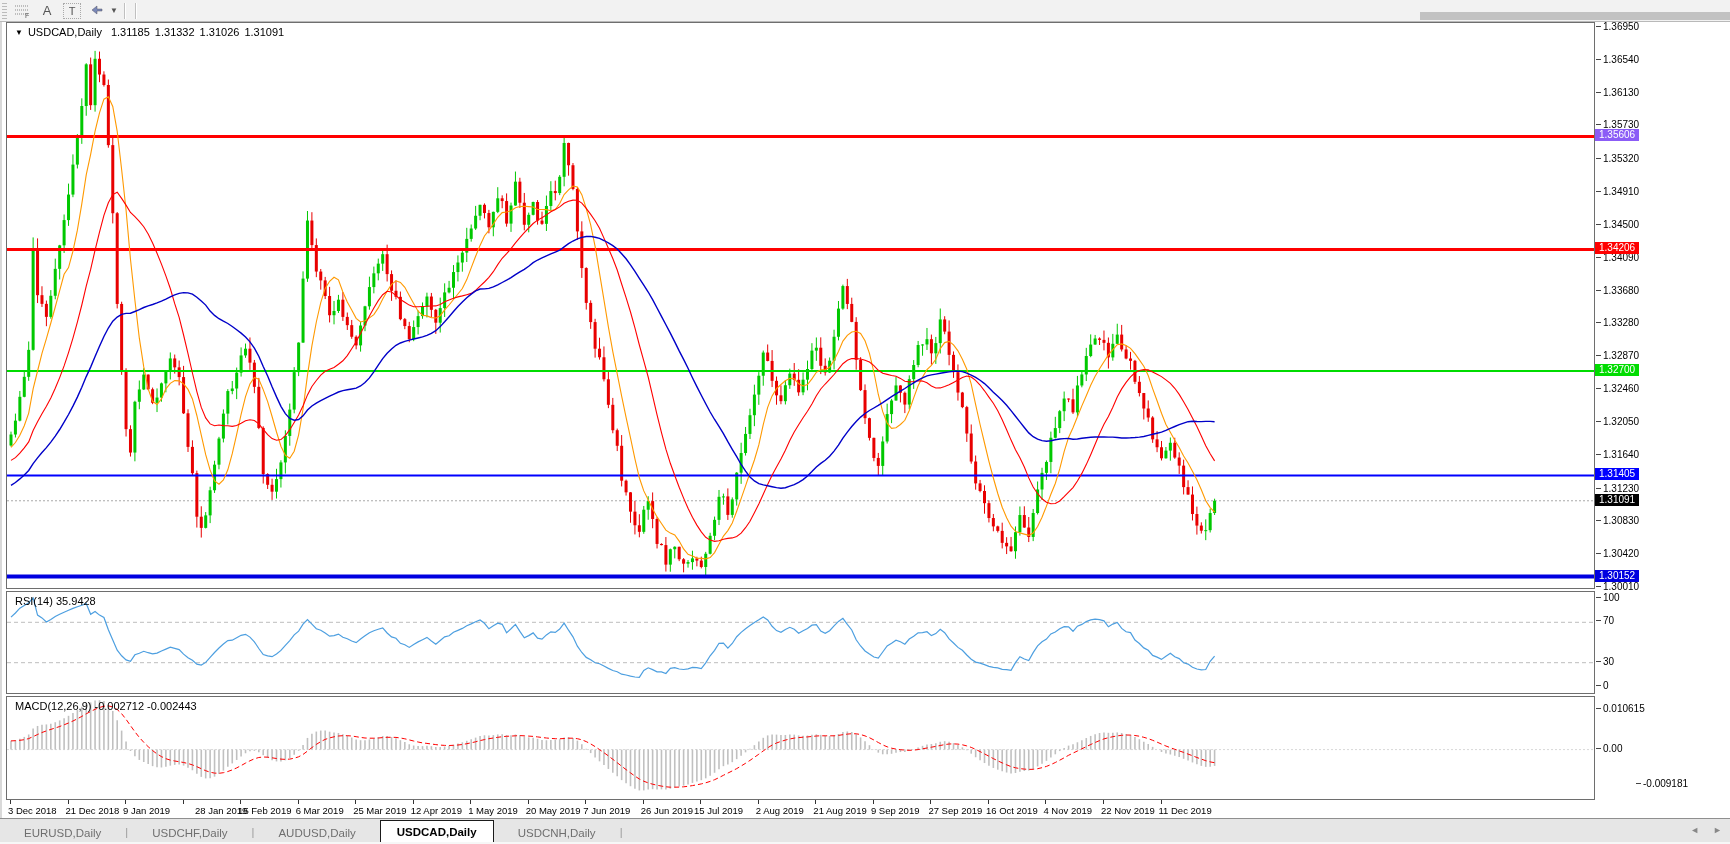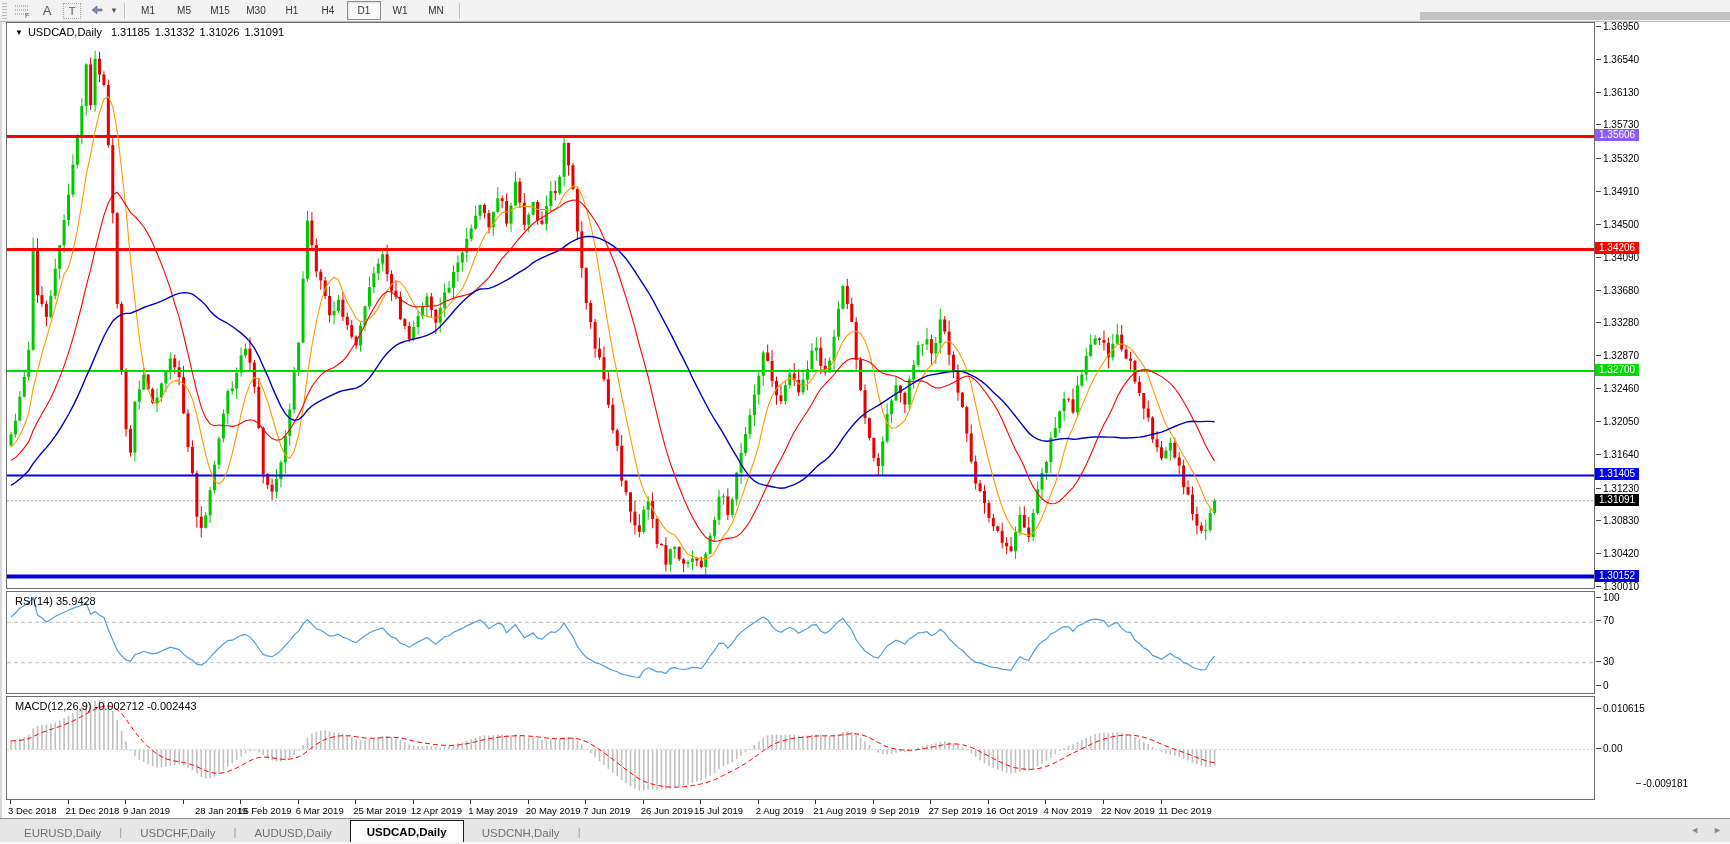--- a/index.html
+++ b/index.html
@@ -62,31 +62,20 @@
     </div>
     <div class="tb-icon" style="font-size:13px;">A</div>
     <div class="tb-icon" style="border:1px dotted #aaa;width:16px;height:14px;margin:0 4px;">T</div>
     <div class="tb-icon">
       <svg width="14" height="13" viewBox="0 0 14 13">
         <path d="M2 6 L7 2 L7 5 L12 5 L12 7 L7 7 L7 10 Z" fill="#7a88b8" stroke="#556" stroke-width="0.5"></path>
       </svg>
     </div>
     <div class="tb-icon" style="width:10px;font-size:8px;">▼</div>
     <div class="tb-sep"></div>
-    <div id="tf-buttons" style="display:flex;">
-        <div class="tf-btn">M1</div>
-        <div class="tf-btn">M5</div>
-        <div class="tf-btn">M15</div>
-        <div class="tf-btn">M30</div>
-        <div class="tf-btn">H1</div>
-        <div class="tf-btn">H4</div>
-        <div class="tf-btn active">D1</div>
-        <div class="tf-btn">W1</div>
-        <div class="tf-btn">MN</div>
-      </div>
     <div class="tb-sep"></div>
   </div>
   <div id="win-edge"></div>
 
   <div id="chartwin">
 
     <div class="panel" id="main-panel">
       <div class="panel-label" id="main-title">
         <span class="tri">▼</span>
         <span style="margin-right:4px;">USDCAD,Daily</span>
@@ -1023,21 +1012,21 @@
         <div class="date-label" style="left: 1041.45px;">4 Nov 2019</div>
         <div class="date-tick" style="left: 1100.97px;"></div>
         <div class="date-label" style="left: 1098.97px;">22 Nov 2019</div>
         <div class="date-tick" style="left: 1158.5px;"></div>
         <div class="date-label" style="left: 1156.5px;">11 Dec 2019</div>
       </div>
   </div>
 
   <div id="tabbar">
     <div style="width:8px;"></div>
-    <div id="tabs-holder" style="display:flex;align-items:flex-end;gap:2px;">
+    <div id="tabs-holder" style="display:flex;align-items:flex-end;gap:8px;">
         <div class="tab">EURUSD,Daily</div>
         <div class="tab-sep">|</div>
         <div class="tab">USDCHF,Daily</div>
         <div class="tab-sep">|</div>
         <div class="tab">AUDUSD,Daily</div>
         <div class="tab active">USDCAD,Daily</div>
         <div class="tab">USDCNH,Daily</div>
         <div class="tab-sep">|</div>
       </div>
     <div id="tab-scroll">

